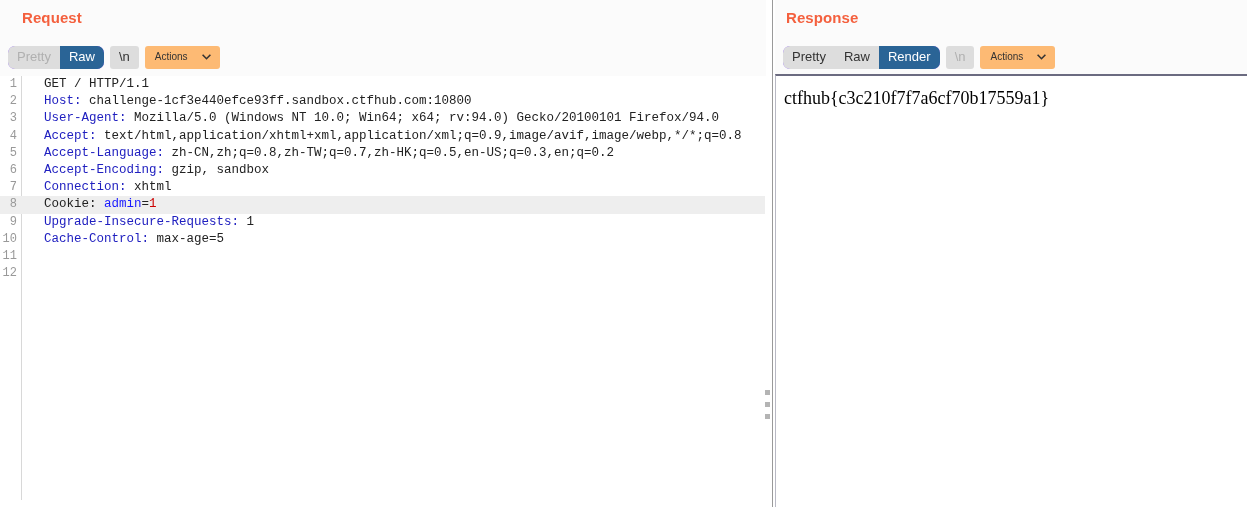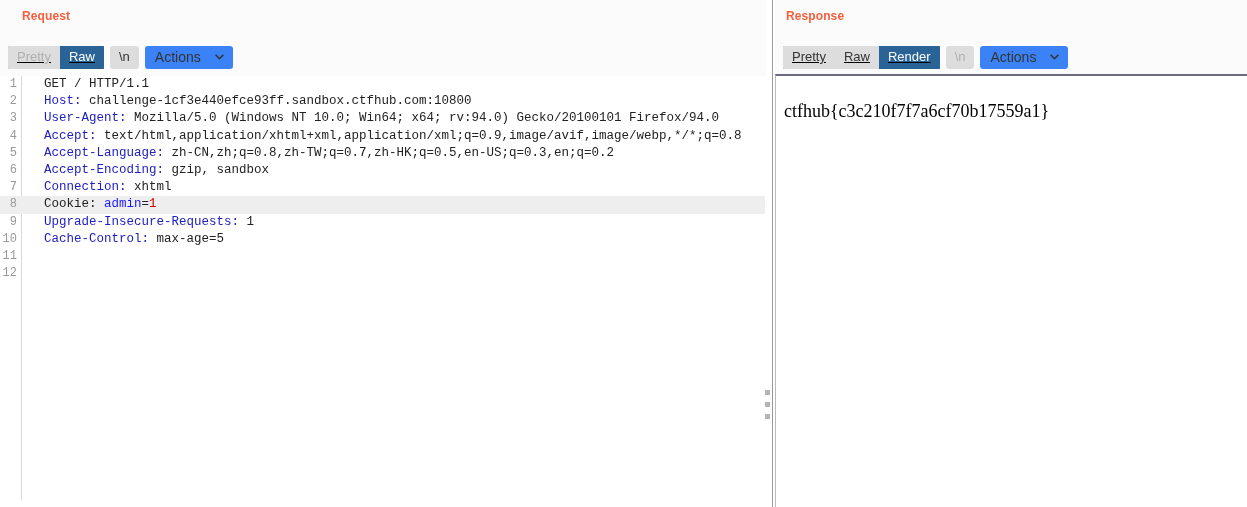--- a/index.html
+++ b/index.html
@@ -31,44 +31,43 @@
     left: 775px;
     width: 472px;
     background: #fbfbfb;
   }
 
   
   .pane-title {
     position: absolute;
     top: 9px;
     left: 22px;
-    font-size: 12px;
+    font-size: 15px;
     font-weight: bold;
     color: #f4603e;
     letter-spacing: 0.1px;
   }
   #response-pane .pane-title { left: 11px; }
 
   
   .toolbar {
     position: absolute;
     top: 46px;
     left: 8px;
     display: flex;
     align-items: center;
     gap: 6px;
   }
   #response-pane .toolbar { left: 783px; top: 46px; left: 8px; }
 
   .btn-group {
     display: flex;
     background: #8b5cf6;
-    border-radius: 1px;
-    overflow: hidden;
-    text-decoration: underline;
+    border-radius: 7px;
+    overflow: hidden;
   }
   .btn {
     font-family: "Liberation Sans", sans-serif;
     font-size: 13px;
     line-height: 14px;
     padding: 4px 9px 5px 9px;
     color: #333333;
     background: #dddddd;
     border: none;
     cursor: pointer;
@@ -89,23 +88,23 @@
     line-height: 14px;
     padding: 4px 9px 5px 9px;
     color: #333333;
     cursor: pointer;
     white-space: nowrap;
   }
   .btn-actions {
     display: flex;
     align-items: center;
     gap: 14px;
-    background: #3b82f6;
+    background: #fdba74;
     border-radius: 3px;
-    font-size: 14px;
+    font-size: 10px;
     line-height: 14px;
     padding: 4px 9px 5px 10px;
     color: #333333;
     cursor: pointer;
   }
   .caret {
     display: inline-block;
     width: 9px;
     height: 6px;
   }
@@ -205,21 +204,21 @@
     width: 472px;
     height: 433px;
     background: #ffffff;
     border-top: 2px solid #6b6b80;
     border-left: 1px solid #b9b9c4;
     box-sizing: border-box;
     overflow: hidden;
   }
   #flag-text {
     position: absolute;
-    top: 24px;
+    top: 11px;
     left: 8px;
     font-family: "Liberation Serif", serif;
     font-size: 18px;
     line-height: 22px;
     color: #000000;
     white-space: pre;
   }
 </style>
 </head>
 <body>

